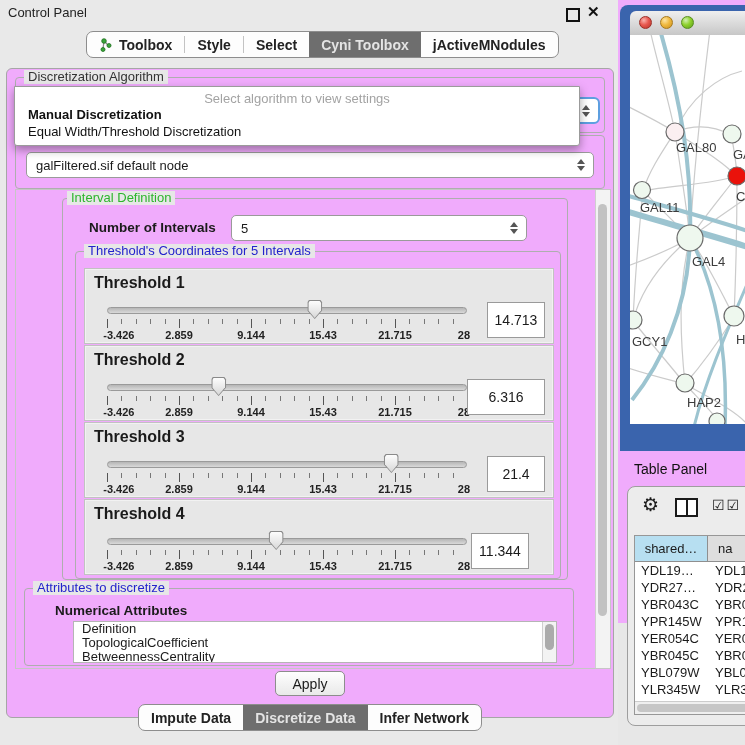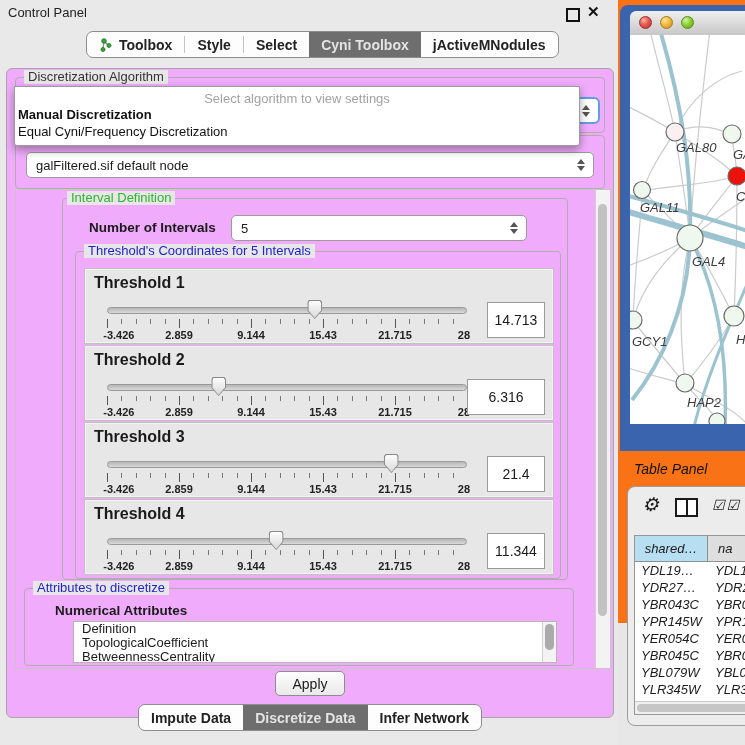--- a/index.html
+++ b/index.html
@@ -28,21 +28,21 @@
   .combo.focus{border:2px solid #5d9fe0;border-radius:6px;}
   .spin{position:absolute;right:9px;top:50%;transform:translateY(-50%);width:7px;}
   .spin .up{width:0;height:0;border-left:4px solid transparent;border-right:4px solid transparent;
             border-bottom:5px solid #555;margin-bottom:2px;}
   .spin .dn{width:0;height:0;border-left:4px solid transparent;border-right:4px solid transparent;
             border-top:5px solid #555;}
   
   .popup{position:absolute;background:#fff;border:1px solid #9b9b9b;border-radius:0 0 3px 3px;
          box-shadow:0 4px 10px rgba(0,0,0,.35);z-index:60;font-size:13px;}
   .popup .ph{color:#a3a3a3;text-align:center;padding-top:4px;height:15px;}
-  .popup .opt{padding:1px 3px;height:15px;color:#111;}
+  .popup .opt{padding:1px 13px;height:15px;color:#111;}
   .popup .opt.b{font-weight:bold;}
   
   .thpanel{position:absolute;background:#e7e7e7;border:1px solid #c2c2c2;
            box-shadow:0 0 0 1px #f2f2f2 inset;}
   .thlabel{position:absolute;left:9px;top:5px;font-size:16px;font-weight:bold;}
   .track{position:absolute;height:7px;background:linear-gradient(#b6b6b6,#d9d9d9);
          border:1px solid #9a9a9a;border-radius:4px;box-sizing:border-box;}
   .thumbwrap{position:absolute;}
   .thumb{position:absolute;top:0;width:15px;height:19px;transform:translateX(-50%);
          background:#8a8a8a;clip-path:polygon(12% 0,88% 0,100% 12%,100% 55%,50% 100%,0 55%,0 12%);}
@@ -61,21 +61,21 @@
   .valbox{position:absolute;background:#fff;border:1px solid #9a9a9a;font-size:14px;
           display:flex;align-items:center;justify-content:center;box-sizing:border-box;}
   
   .listbox{position:absolute;background:#fff;border:1px solid #b5b5b5;font-size:13px;overflow:hidden;}
   .listbox .li{height:14px;line-height:14px;padding-left:8px;}
   .vscroll{position:absolute;background:#f3f3f3;border-left:1px solid #cfcfcf;}
   .vthumb{position:absolute;background:#c2c2c2;border-radius:6px;}
   .button{position:absolute;background:linear-gradient(#fefefe,#e9e9e9);border:1px solid #8d8d8d;
           border-radius:5px;font-size:14px;display:flex;align-items:center;justify-content:center;}
   
-  .rightcol{position:absolute;left:618px;top:0;width:127px;height:623px;background:#f97316;font-style:italic;}
+  .rightcol{position:absolute;left:618px;top:0;width:127px;height:623px;background:#f0abfc;}
   .netwin{position:absolute;background:#3a64ad;border-radius:8px 0 0 0;}
   .titlebar{position:absolute;background:linear-gradient(#efefef,#c7c7c7);border-radius:6px 0 0 0;
             border-bottom:1px solid #8f8f8f;}
   .light{position:absolute;width:13px;height:13px;border-radius:50%;top:5px;}
   .light.red{background:radial-gradient(circle at 35% 30%,#f9b3ad,#e8584f 45%,#b63228);border:1px solid #9c2f27;box-sizing:border-box;}
   .light.yellow{background:radial-gradient(circle at 35% 30%,#fde4a2,#f0b93f 45%,#c98f1d);border:1px solid #a7791c;box-sizing:border-box;}
   .light.green{background:radial-gradient(circle at 35% 30%,#d2f0b2,#8ed12c 45%,#5d9c1d);border:1px solid #578f1f;box-sizing:border-box;}
   .canvas{position:absolute;background:#fff;}
   
   .tp-title{font-size:14px;color:#111;}
@@ -253,21 +253,21 @@
                   <div class="major"></div>
                 </div>
               <div class="scale" style="left:22px;top:60px;width:360px;">
                 <span style="left:0%">-3.426</span>
                 <span style="left:20%">2.859</span>
                 <span style="left:40%">9.144</span>
                 <span style="left:60%">15.43</span>
                 <span style="left:80%">21.715</span>
                 <span style="left:100%">28</span>
               </div>
-              <div class="valbox" style="right:8px;top:33px;width:58px;height:36px;">11.344</div>
+              <div class="valbox" style="right:24px;top:33px;width:58px;height:36px;">11.344</div>
             </div>
           </div>
         </div>
 
         <div class="grp" style="left:8px;top:398px;width:548px;height:76px;">
           <span class="glbl blue">Attributes to discretize</span>
           <div class="abs bold" style="left:30px;top:14px;font-size:13.5px;">Numerical Attributes</div>
           <div class="listbox" style="left:48px;top:32px;width:482px;height:40px;">
             <div class="li">Definition</div>
             <div class="li">TopologicalCoefficient</div>
@@ -290,21 +290,21 @@
           </div>
         <div class="tab">
             <span>Infer Network</span>
           </div>
       </div>
     </div>
 
     <div class="popup" style="left:14px;top:86px;width:564px;height:58px;">
       <div class="ph">Select algorithm to view settings</div>
       <div class="opt b">Manual Discretization</div>
-      <div class="opt">Equal Cyni/Frequency Discretization</div>
+      <div class="opt">Equal Width/Threshold Discretization</div>
     </div>
   </div>
 
   <div class="rightcol">
 
     <div class="netwin" style="left:2px;top:5px;width:125px;height:446px;">
       <div class="titlebar" style="left:10px;top:6px;width:115px;height:24px;">
         <span class="light red" style="left:9px;"></span>
         <span class="light yellow" style="left:30px;"></span>
         <span class="light green" style="left:51px;"></span>

